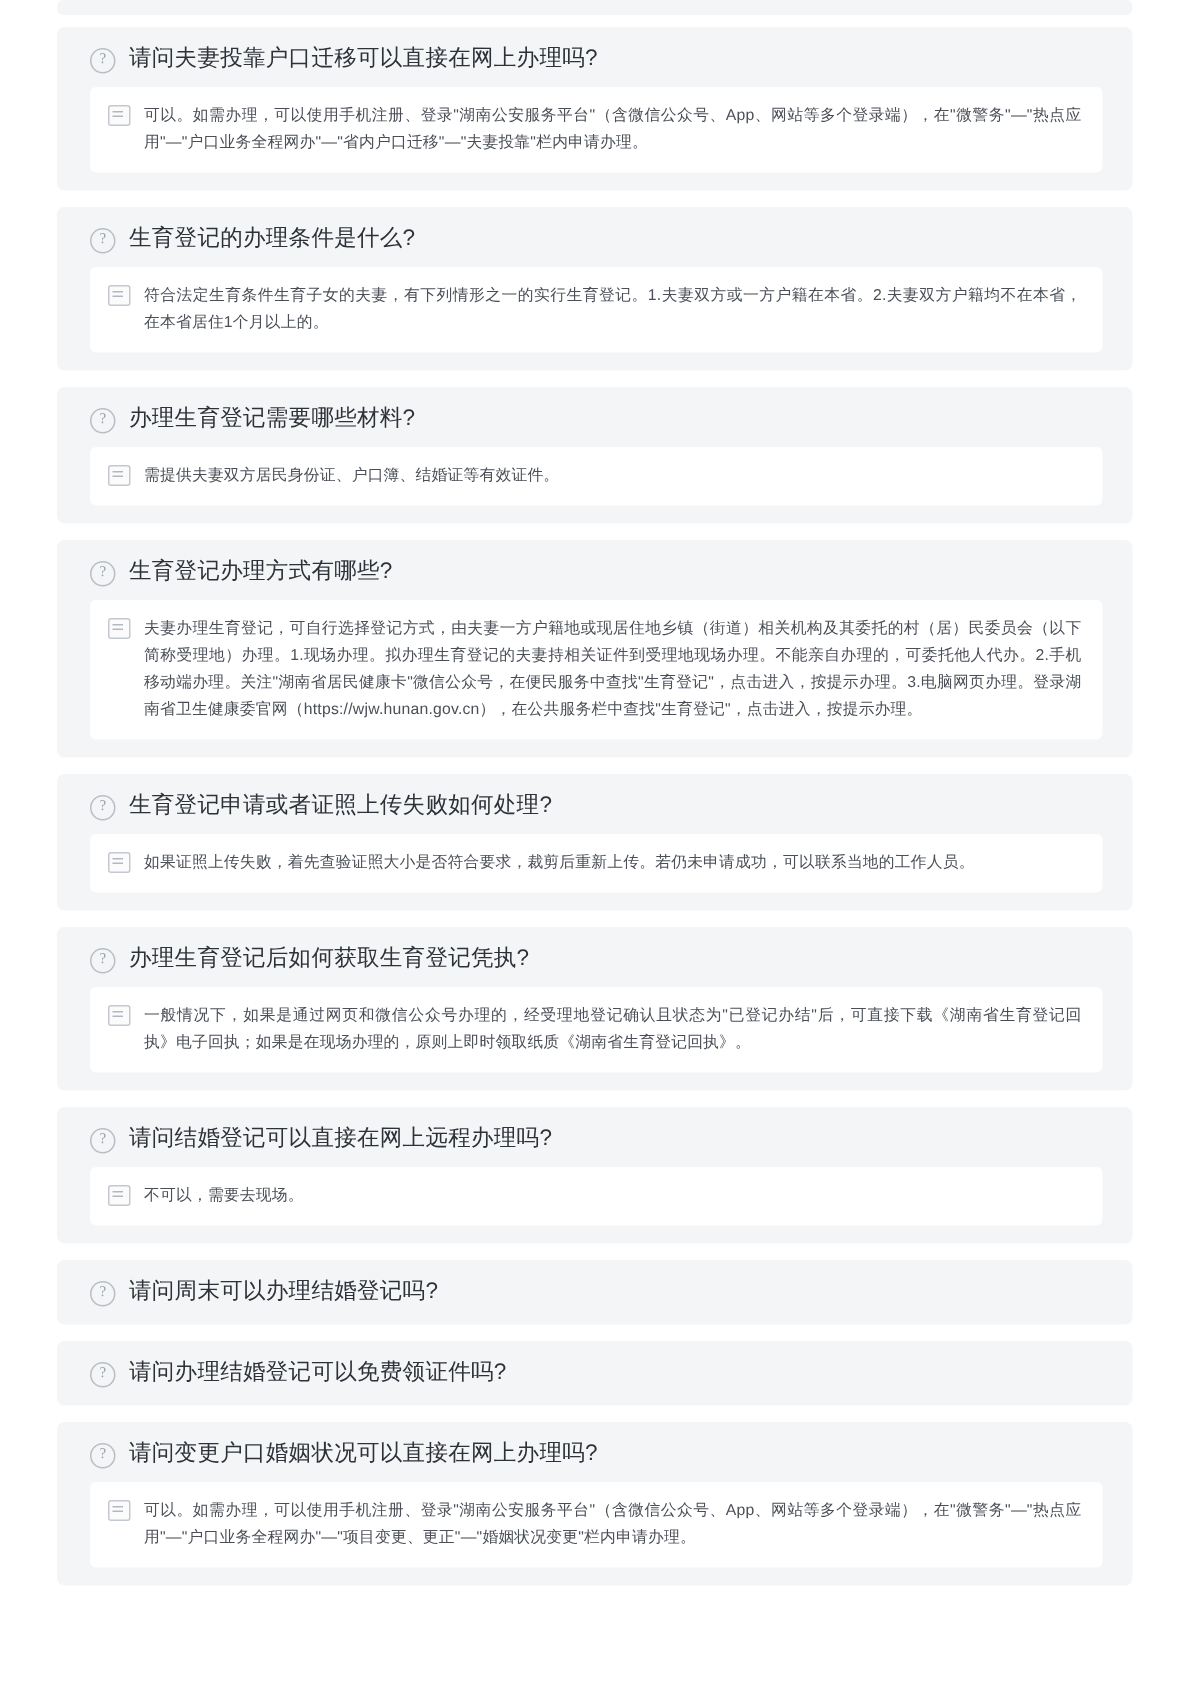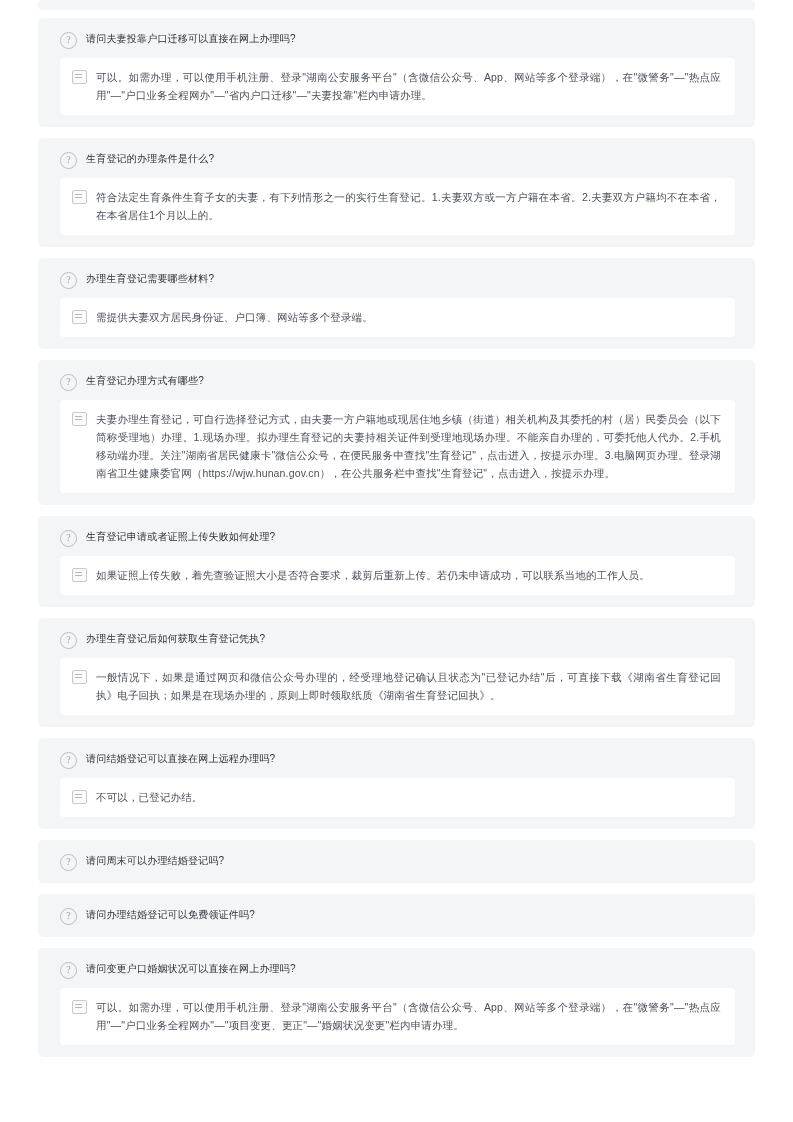--- a/index.html
+++ b/index.html
@@ -46,21 +46,21 @@
     color: #9aa0ab;
     font-size: 10px;
     line-height: 14px;
     text-align: center;
     margin-right: 9px;
     margin-top: 1px;
     background: #f4f5f7;
     font-family: "Liberation Serif", serif;
   }
   .q-text {
-    font-size: 10px;
+    font-size: 15px;
     line-height: 16px;
     color: #2d3138;
     letter-spacing: 0.2px;
   }
   .a-wrap {
     margin: 9px 20px 0 22px;
     background: #ffffff;
     border-radius: 4px;
     padding: 10px 14px 11px 12px;
     display: flex;
@@ -121,21 +121,21 @@
           <div class="a-text">符合法定生育条件生育子女的夫妻，有下列情形之一的实行生育登记。1.夫妻双方或一方户籍在本省。2.夫妻双方户籍均不在本省，在本省居住1个月以上的。</div>
         </div>
       </div>
       <div class="faq-item">
         <div class="q-row">
           <span class="q-icon">?</span>
           <div class="q-text">办理生育登记需要哪些材料?</div>
         </div>
         <div class="a-wrap">
           <span class="a-icon"></span>
-          <div class="a-text">需提供夫妻双方居民身份证、户口簿、网站等多个登录端。</div>
+          <div class="a-text">需提供夫妻双方居民身份证、户口簿、结婚证等有效证件。</div>
         </div>
       </div>
       <div class="faq-item">
         <div class="q-row">
           <span class="q-icon">?</span>
           <div class="q-text">生育登记办理方式有哪些?</div>
         </div>
         <div class="a-wrap">
           <span class="a-icon"></span>
           <div class="a-text">夫妻办理生育登记，可自行选择登记方式，由夫妻一方户籍地或现居住地乡镇（街道）相关机构及其委托的村（居）民委员会（以下简称受理地）办理。1.现场办理。拟办理生育登记的夫妻持相关证件到受理地现场办理。不能亲自办理的，可委托他人代办。2.手机移动端办理。关注"湖南省居民健康卡"微信公众号，在便民服务中查找"生育登记"，点击进入，按提示办理。3.电脑网页办理。登录湖南省卫生健康委官网（https://wjw.hunan.gov.cn），在公共服务栏中查找"生育登记"，点击进入，按提示办理。</div>
@@ -161,21 +161,21 @@
           <div class="a-text">一般情况下，如果是通过网页和微信公众号办理的，经受理地登记确认且状态为"已登记办结"后，可直接下载《湖南省生育登记回执》电子回执；如果是在现场办理的，原则上即时领取纸质《湖南省生育登记回执》。</div>
         </div>
       </div>
       <div class="faq-item">
         <div class="q-row">
           <span class="q-icon">?</span>
           <div class="q-text">请问结婚登记可以直接在网上远程办理吗?</div>
         </div>
         <div class="a-wrap">
           <span class="a-icon"></span>
-          <div class="a-text">不可以，已登记办结。</div>
+          <div class="a-text">不可以，需要去现场。</div>
         </div>
       </div>
       <div class="faq-item">
         <div class="q-row">
           <span class="q-icon">?</span>
           <div class="q-text">请问周末可以办理结婚登记吗?</div>
         </div>
       </div>
       <div class="faq-item">
         <div class="q-row">

